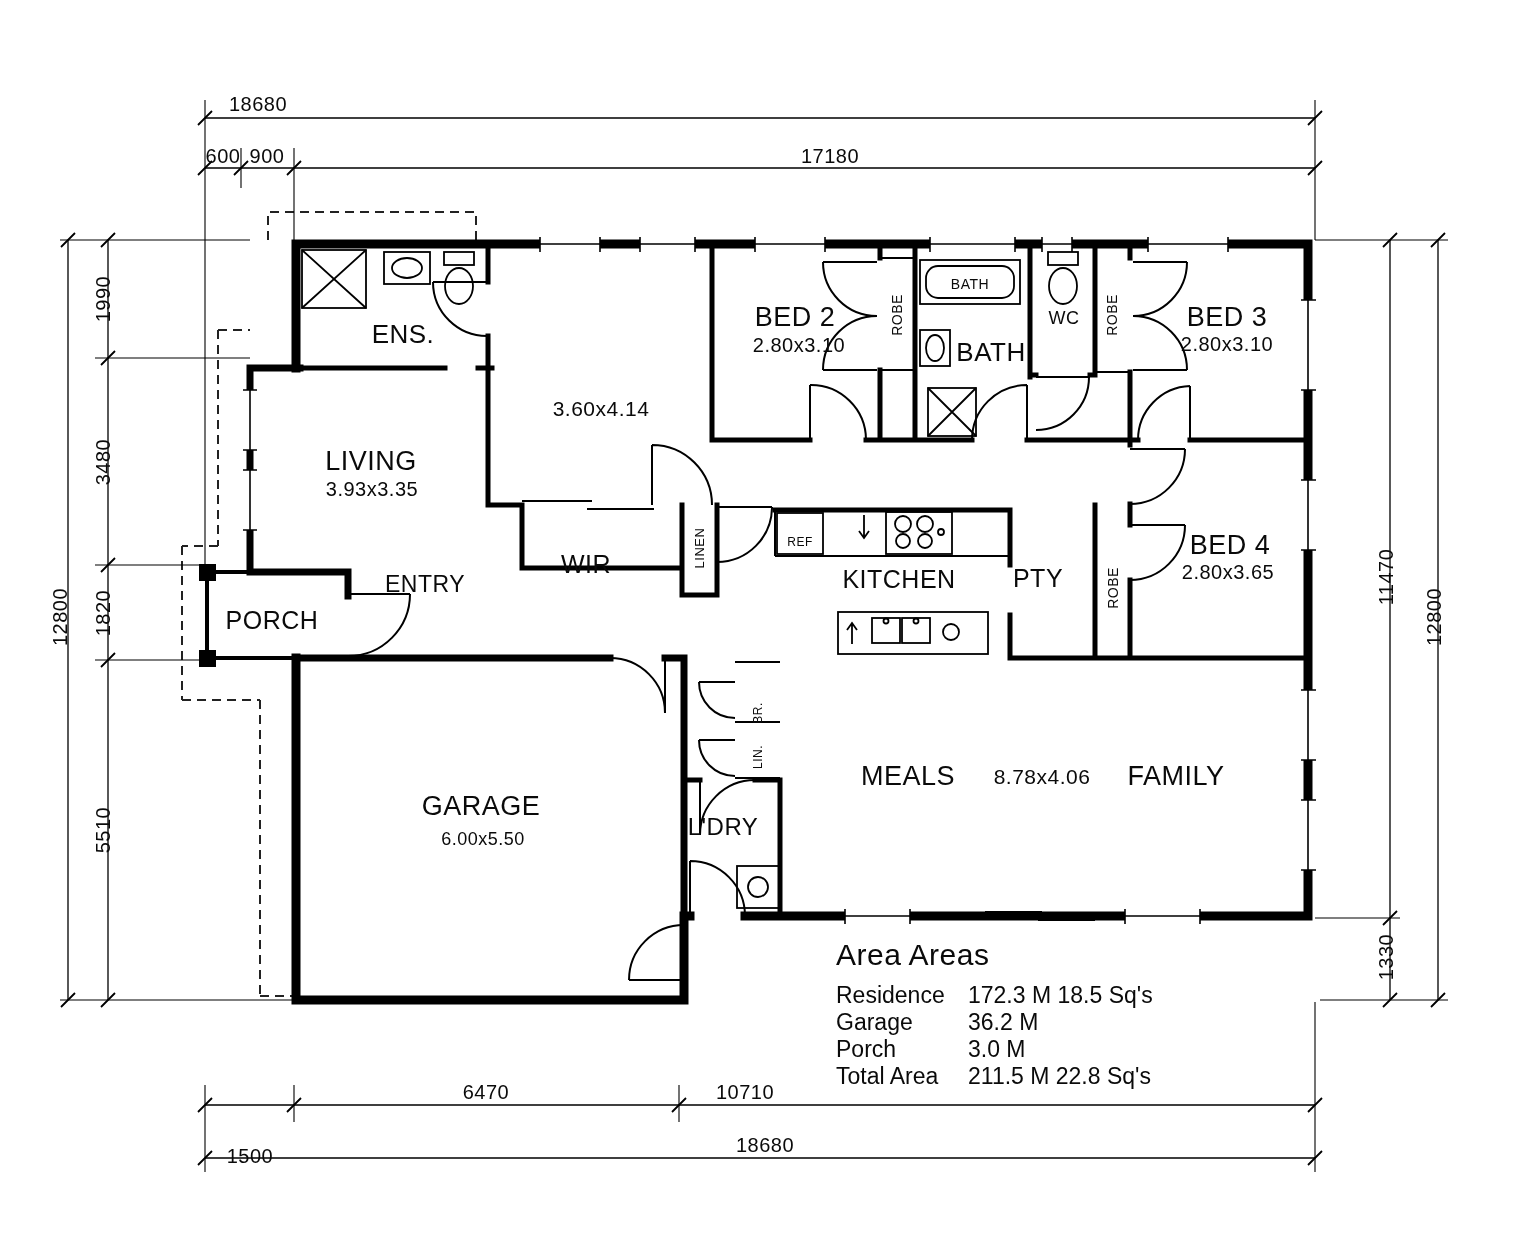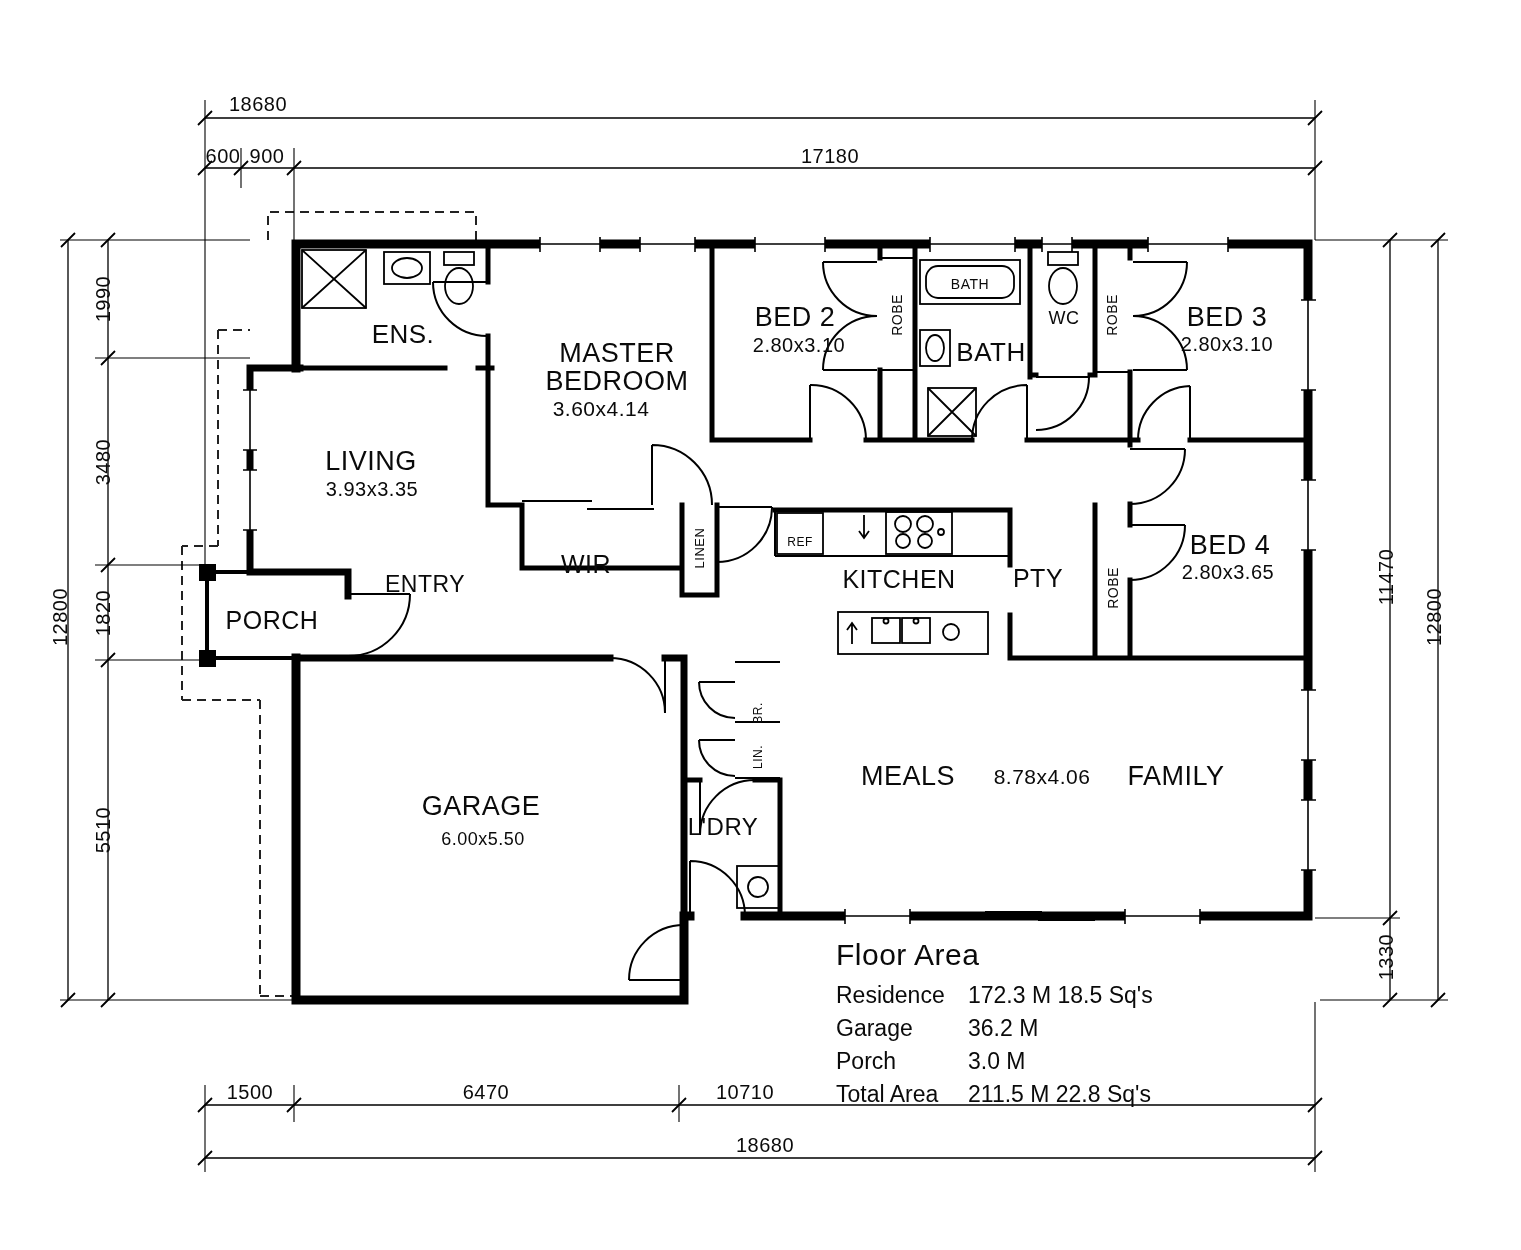--- a/index.html
+++ b/index.html
@@ -8,21 +8,21 @@
   .plan-svg{position:absolute;left:0;top:0;width:1521px;height:1250px;}
   .title{position:absolute;left:50%;top:16px;transform:translateX(-50%);
          font-size:62px;letter-spacing:1px;border-bottom:5px solid #000;
          padding:0 12px 8px 12px;white-space:nowrap;}
   .lbl{position:absolute;transform:translate(-50%,-50%);white-space:nowrap;letter-spacing:.5px;}
   .v{transform:translate(-50%,-50%) rotate(-90deg);}
   .dim{font-size:20px;}
   .wrap{white-space:normal;text-align:center;line-height:1.05;}
   .fa{position:absolute;left:836px;top:938px;}
   .fa-h{font-size:30px;margin-bottom:10px;letter-spacing:.5px;}
-  .fa-grid{display:grid;grid-template-columns:132px auto;row-gap:6px;font-size:23px;}
+  .fa-grid{display:grid;grid-template-columns:132px auto;row-gap:0;font-size:23px;}
 </style>
 </head>
 <body>
 
 <div class="canvas">
 
 
   <svg class="plan-svg" viewBox="0 0 1521 1250">
 
     <g stroke="#222" stroke-width="2" fill="none" stroke-dasharray="9 6">
@@ -227,27 +227,26 @@
   <div class="lbl dim v" style="left:103px;top:299px">1990</div>
   <div class="lbl dim v" style="left:103px;top:462px">3480</div>
   <div class="lbl dim v" style="left:103px;top:613px">1820</div>
   <div class="lbl dim v" style="left:103px;top:830px">5510</div>
   <div class="lbl dim v" style="left:60px;top:617px">12800</div>
 
   <div class="lbl dim v" style="left:1386px;top:577px">11470</div>
   <div class="lbl dim v" style="left:1386px;top:957px">1330</div>
   <div class="lbl dim v" style="left:1434px;top:617px">12800</div>
 
-  <div class="lbl dim" style="left:250px;top:1092px">1500</div>
+  <div class="lbl dim" style="left:250px;top:1156px">1500</div>
   <div class="lbl dim" style="left:486px;top:1092px">6470</div>
   <div class="lbl dim" style="left:745px;top:1092px">10710</div>
   <div class="lbl dim" style="left:765px;top:1145px">18680</div>
 
   <div class="lbl" style="left:403px;top:334px;font-size:26px">ENS.</div>
-  <div class="lbl wrap" style="left:617px;top:367px;font-size:27px;width:180px;white-space:normal">MASTER BEDROOM</div>
   <div class="lbl" style="left:601px;top:409px;font-size:21px">3.60x4.14</div>
 
   <div class="lbl" style="left:795px;top:317px;font-size:27px">BED 2</div>
   <div class="lbl" style="left:799px;top:345px;font-size:20px">2.80x3.10</div>
 
   <div class="lbl" style="left:970px;top:284px;font-size:14px">BATH</div>
   <div class="lbl" style="left:991px;top:352px;font-size:26px">BATH</div>
   <div class="lbl" style="left:1064px;top:318px;font-size:18px">WC</div>
 
   <div class="lbl" style="left:1227px;top:317px;font-size:27px">BED 3</div>
@@ -278,21 +277,21 @@
 
   <div class="lbl" style="left:723px;top:827px;font-size:24px">L'DRY</div>
   <div class="lbl v" style="left:758px;top:757px;font-size:12px">LIN.</div>
   <div class="lbl v" style="left:758px;top:713px;font-size:12px">BR.</div>
 
   <div class="lbl" style="left:908px;top:776px;font-size:27px">MEALS</div>
   <div class="lbl" style="left:1042px;top:777px;font-size:21px">8.78x4.06</div>
   <div class="lbl" style="left:1176px;top:776px;font-size:27px">FAMILY</div>
 
   <div class="fa">
-    <div class="fa-h">Floor Area</div>
+    <div class="fa-h">Area Areas</div>
     <div class="fa-grid">
       <div>Residence</div>
       <div>172.3 M 18.5 Sq's</div>
       <div>Garage</div>
       <div>36.2 M</div>
       <div>Porch</div>
       <div>3.0 M</div>
       <div>Total Area</div>
       <div>211.5 M 22.8 Sq's</div>
     </div>

